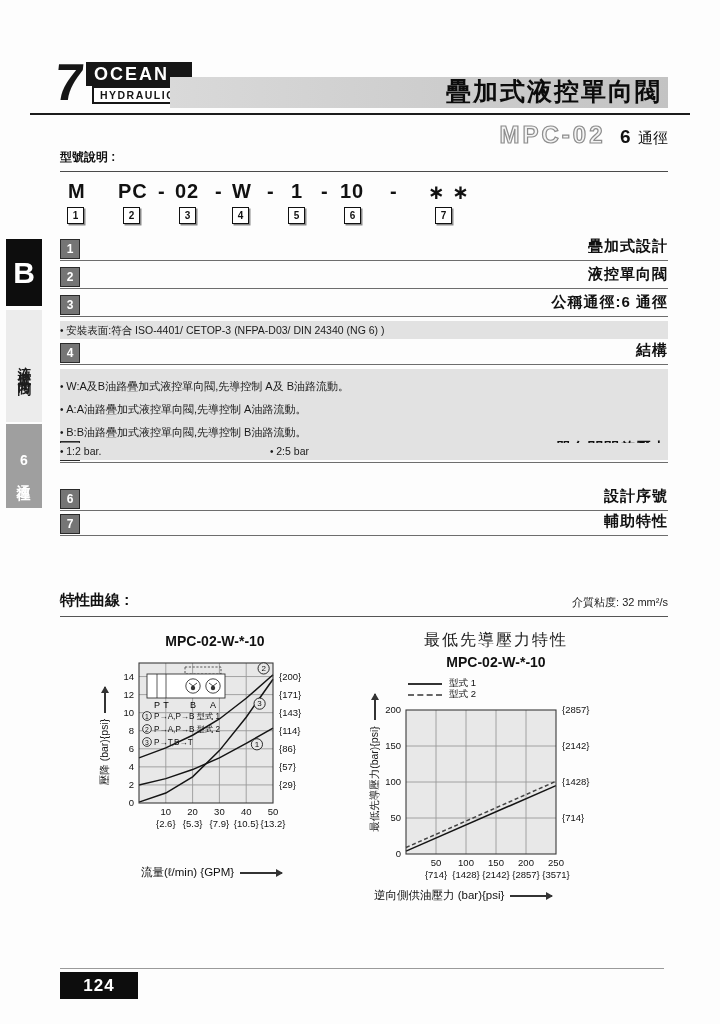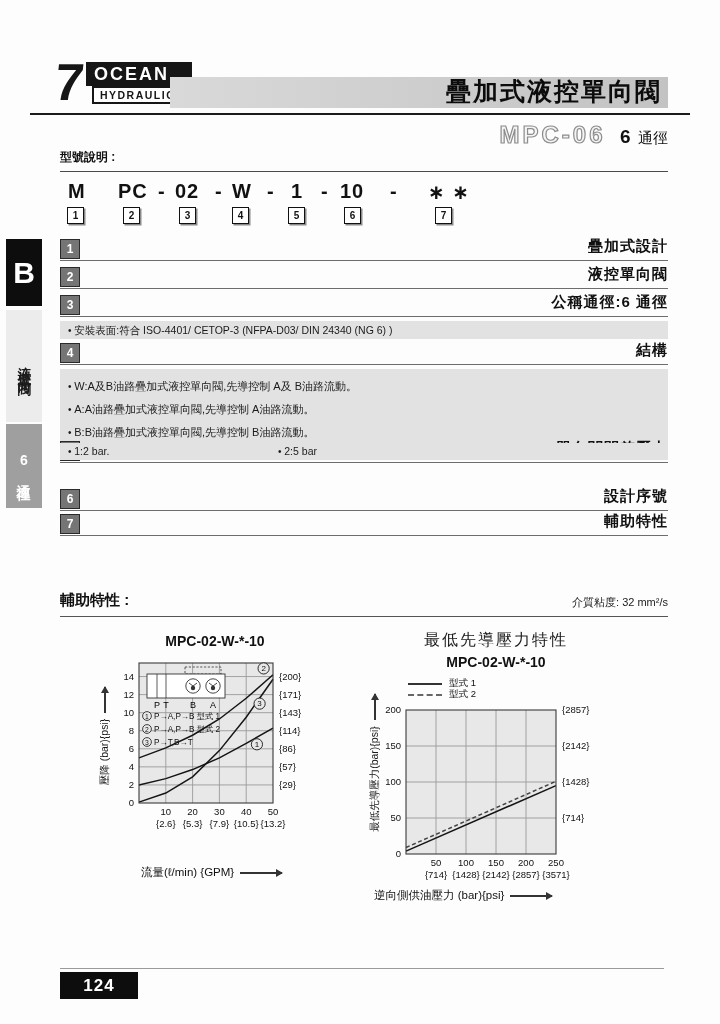--- a/index.html
+++ b/index.html
@@ -25,21 +25,21 @@
   .sec-heading { position:absolute; left:60px; top:149px; font-size:12px; font-weight:bold; }
   .thin-rule { position:absolute; left:60px; top:171px; width:608px; height:1px; background:#4a4a4a; }
   .code-seg { position:absolute; top:180px; font-size:20px; font-weight:bold; letter-spacing:1px; }
   .digit-box { position:absolute; top:207px; width:17px; height:17px; background:#fff; border:1px solid #111; box-shadow:1.5px 1.5px 0 #8a8a8a; font-size:10px; font-weight:bold; text-align:center; line-height:15px; }
 
   
   .spec-row { position:absolute; left:60px; width:608px; height:22px; border-bottom:1px solid #6d6d6d; }
   .row-badge { position:absolute; left:0; top:0; width:20px; height:20px; background:#757575; border:1px solid #2a2a2a; color:#fff; font-size:12px; font-weight:bold; text-align:center; line-height:18px; }
   .row-label { position:absolute; right:0; top:-2px; font-size:15px; font-weight:bold; letter-spacing:1px; }
   .note { position:absolute; left:60px; width:608px; background:#e2e2e2; font-size:10.5px; color:#1a1a1a; }
-  .note-line { padding-left:8px; }
+  .note-line { }
   .note-line::before { content:"•  "; font-size:10px; }
   .note-single { line-height:18px; height:18px; }
   .note-block { padding:6px 0 4px 0; }
   .note-block .note-line { line-height:22px; }
   .note-pair { height:17px; line-height:17px; }
   .note-pair .opt2 { position:absolute; left:210px; top:0;text-align:center; }
 
   
   .tab { position:absolute; left:6px; width:36px; display:flex; align-items:center; justify-content:center; }
   .tab-b { top:239px; height:67px; background:#0d0d0d; color:#fff; font-size:30px; font-weight:bold; }
@@ -91,21 +91,21 @@
     <span class="logo-col">
       <span class="logo-ocean" style="display:block">OCEAN</span>
       <span class="logo-hyd" style="display:block">HYDRAULICS</span>
     </span>
   </div>
   <div class="titlebar">
     <span>疊加式液控單向閥</span>
   </div>
   <div class="head-rule"></div>
   <div class="model-line">
-    <span class="mpc">MPC-06</span>
+    <span class="mpc">MPC-02</span>
     <span class="size-num">6</span>
     <span class="size-unit">通徑</span>
   </div>
 
   <div class="sec-heading">型號說明 :</div>
   <div class="thin-rule"></div>
 
   <span class="code-seg" style="left:68px">M</span>
   <span class="code-seg" style="left:118px">PC</span>
   <span class="code-seg" style="left:158px">-</span>
@@ -171,21 +171,21 @@
   <div class="tab tab-b">
     <span>B</span>
   </div>
   <div class="tab tab-mid">
     <span class="vtext">液控單向閥</span>
   </div>
   <div class="tab tab-low">
     <span class="vtext">6通徑</span>
   </div>
 
-  <div class="curves-heading">輔助特性 :</div>
+  <div class="curves-heading">特性曲線 :</div>
   <div class="viscosity">介質粘度: 32 mm²/s</div>
   <div class="curves-rule"></div>
 
   <div class="chart-block chart-left">
     <div class="chart-sub">MPC-02-W-*-10</div>
     <div class="chart-body">
       <div class="ylabel ylabel-left">
         <span>壓降 (bar){psi}</span><span class="harrow harrow-sm"></span>
       </div>
       <svg id="chart-left" width="215" height="176" viewBox="0 0 215 176" style="margin-left:14px">

